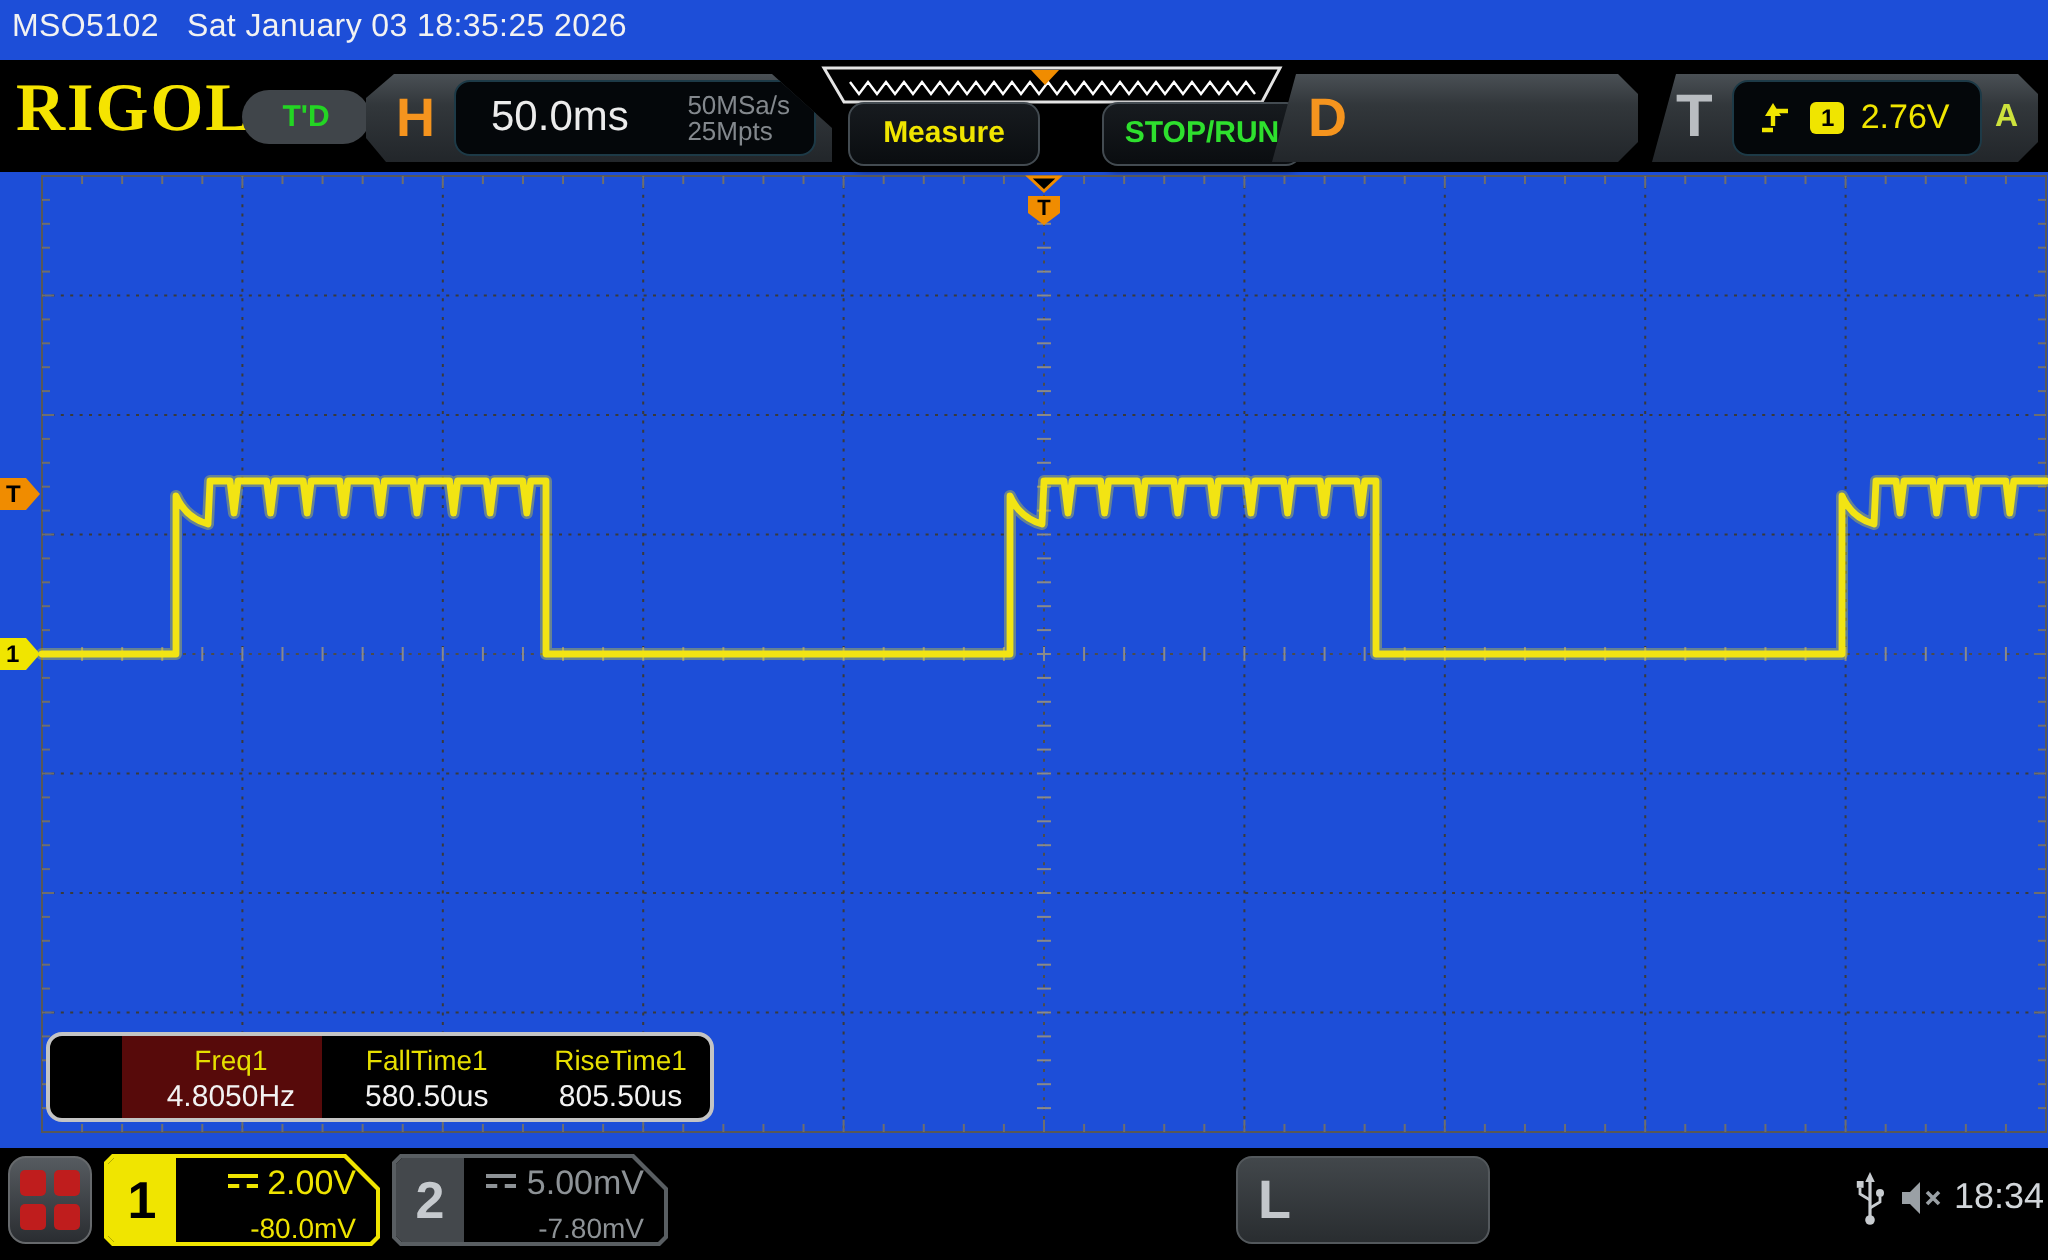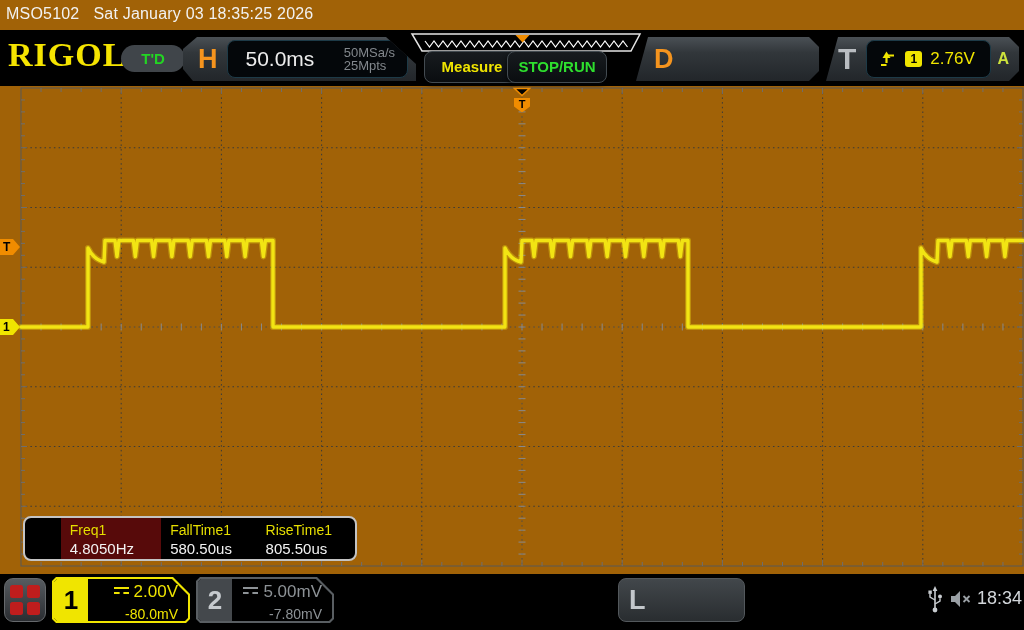--- a/index.html
+++ b/index.html
@@ -1,16 +1,16 @@
 <!DOCTYPE html>
 <html><head>
 <meta charset="utf-8">
 <style>
   html,body{margin:0;padding:0;background:#111;}
-  #screen{position:relative;width:1024px;height:630px;background:#a16207;overflow:hidden;
+  #screen{position:relative;width:1024px;height:630px;background:#1d4ed8;overflow:hidden;
           font-family:"Liberation Sans",sans-serif;-webkit-font-smoothing:antialiased;}
 
   
   #titlebar{position:absolute;left:0;top:0;width:100%;height:30px;}
   #titlebar .txt{position:absolute;left:6px;top:5px;font-size:16px;color:#f2f2f2;letter-spacing:.2px;}
   #titlebar .txt span{margin-right:14px;}
 
   
   #header{position:absolute;left:0;top:30px;width:100%;height:56px;background:#000;}
   #logo{position:absolute;left:8px;top:6px;font-family:"Liberation Serif",serif;font-weight:bold;
@@ -23,21 +23,21 @@
   #h-tab .hl{margin-left:15px;font-size:27px;font-weight:bold;color:#f5941e;}
   .well{background:#04070a;border:1px solid #1d3a47;border-radius:8px;}
   #h-well{flex:1;height:36px;margin:0 8px 0 9px;display:flex;align-items:center;}
   #h-well .tbase{margin-left:18px;font-size:21px;color:#ececec;}
   #h-well .rates{margin-left:auto;margin-right:12px;text-align:left;font-size:13px;line-height:13px;color:#83888d;}
   #zigzag{position:absolute;left:410px;top:3px;}
   .hbtn{position:absolute;top:21px;height:30px;border-radius:8px;border:1px solid #434b51;
         background:linear-gradient(180deg,#171b1f,#0a0d10);font-weight:bold;font-size:15px;
         text-align:center;box-shadow:0 2px 4px rgba(0,0,0,.7);}
   #measure-btn{left:424px;width:94px;color:#f0e500;line-height:29px;}
-  #run-btn{left:507px;width:98px;color:#2ee02e;line-height:29px;}
+  #run-btn{left:551px;width:98px;color:#2ee02e;line-height:29px;}
   .slanttab{position:absolute;top:7px;height:44px;display:flex;align-items:center;
         clip-path:polygon(16px 0,calc(100% - 10px) 0,100% 10px,100% calc(100% - 10px),calc(100% - 10px) 100%,4px 100%);}
   #d-tab{left:632px;width:187px;}
   #d-tab .dl{margin-left:22px;font-size:27px;font-weight:bold;color:#f5941e;}
   #d-well{flex:1;height:36px;margin:0 8px 0 10px;display:flex;align-items:center;}
   #d-well .dval{margin-left:16px;font-size:21px;color:#ececec;}
   #t-tab{left:822px;width:197px;}
   #t-tab .tl{margin-left:16px;font-size:30px;font-weight:bold;color:#b9bdc1;}
   #t-well{flex:1;height:36px;margin:0 4px 0 10px;display:flex;align-items:center;gap:8px;padding:0 6px 0 12px;}
   #t-well .lvl{font-size:17px;color:#f0e500;}
@@ -50,21 +50,21 @@
   .pennant{position:absolute;left:0;width:20px;height:16px;color:#000;font-size:12px;font-weight:bold;
         line-height:16px;padding-left:3px;box-sizing:border-box;
         clip-path:polygon(0 0,13px 0,20px 8px,13px 16px,0 16px);}
   #trig-pennant{top:239px;background:#f08c00;}
   #ch1-pennant{top:319px;background:#f0e500;}
 
   
   #measurebox{position:absolute;left:23px;top:516px;width:334px;height:45px;background:#000;
         border:2px solid #c4c4c4;border-radius:8px;display:flex;overflow:hidden;box-sizing:border-box;}
   .mspacer{width:36px;}
-  .mcell{padding:4px 0 4px 9px;box-sizing:border-box;}
+  .mcell{padding:4px 0 4px 9px;box-sizing:border-box;text-align:center;}
   .mcell.red{background:#570a0a;}
   .mcell .mname{font-size:14px;color:#e6df00;margin-bottom:2px;}
   .mcell .mval{font-size:15px;color:#f2f2f2;}
   .mc1{width:101px;}.mc2{width:96px;}.mc3{width:99px;}
 
   
   #bottombar{position:absolute;left:0;top:574px;width:100%;height:56px;background:#000;}
   #menu-icon{position:absolute;left:4px;top:4px;width:42px;height:44px;border-radius:9px;
         background:linear-gradient(180deg,#565b60,#2a2d31);border:1px solid #66696c;box-sizing:border-box;
         display:grid;grid-template-columns:13px 13px;grid-template-rows:13px 13px;gap:4px;

